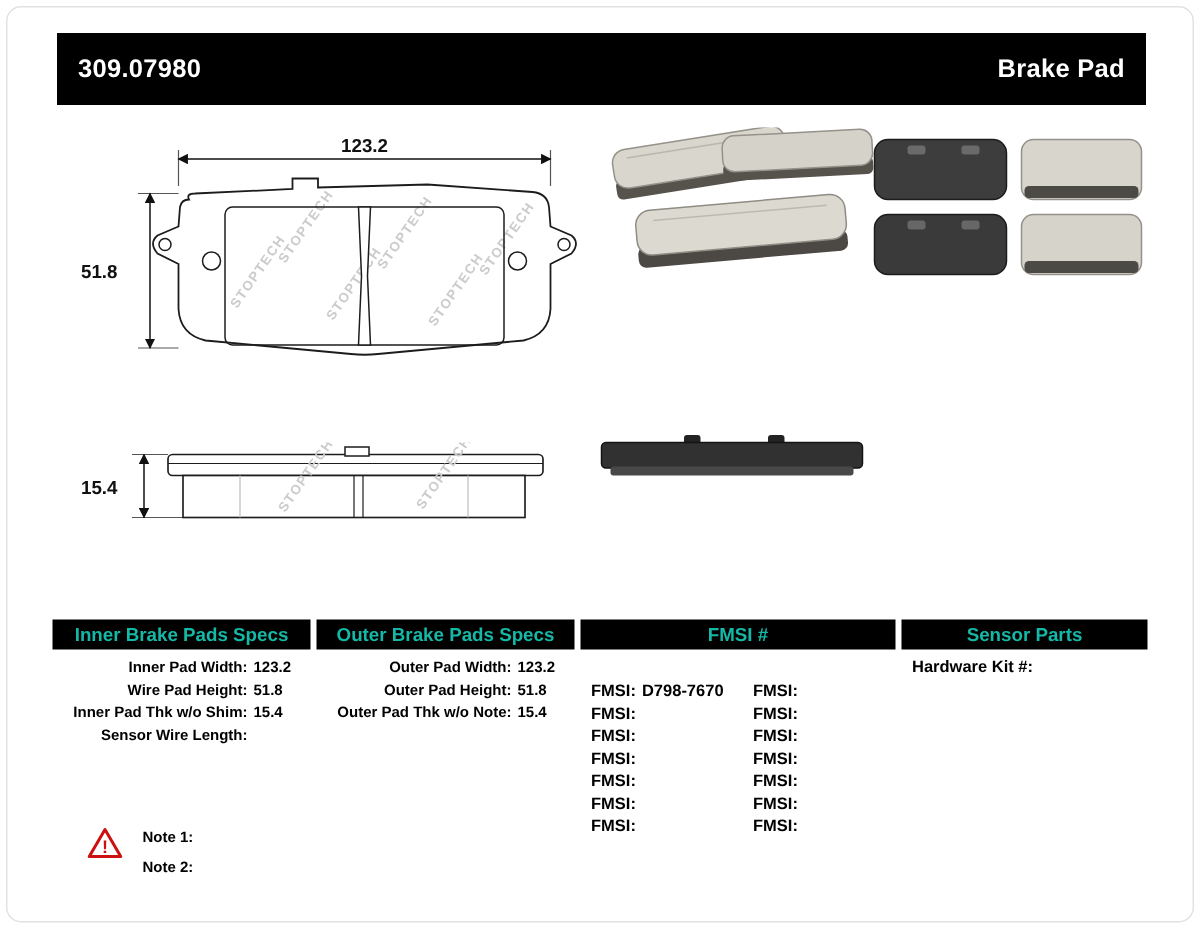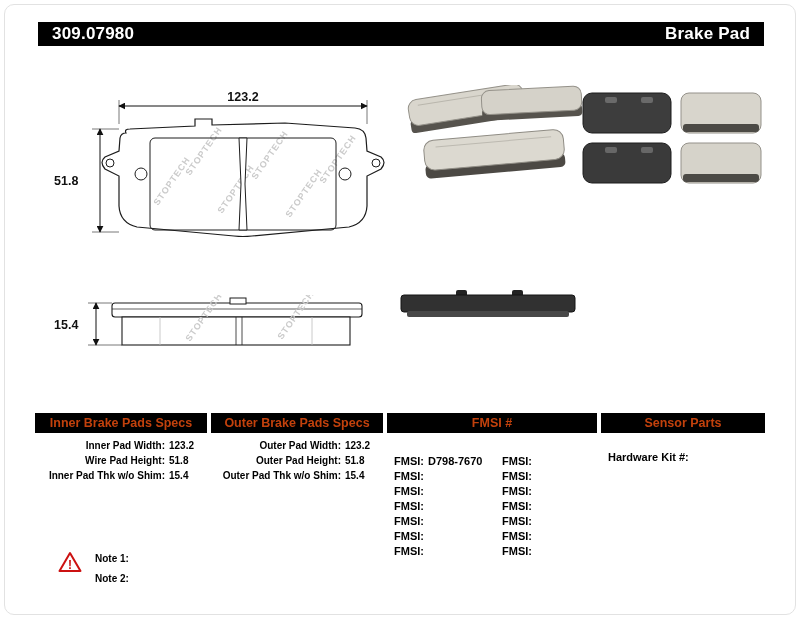--- a/index.html
+++ b/index.html
@@ -3,46 +3,46 @@
 <meta charset="utf-8">
 <style>
   html,body{margin:0;padding:0;}
   body{
     width:800px;height:619px;position:relative;background:#fff;color:#000;
     font-family:"Liberation Sans", sans-serif;overflow:hidden;
   }
   .frame{position:absolute;inset:4px;border:1px solid #e2e2e2;border-radius:10px;pointer-events:none;}
   
   .header-bar{
-    position:absolute;left:38px;top:22px;width:726px;height:24px;box-sizing:border-box;
+    position:absolute;left:38px;top:22px;width:726px;height:48px;box-sizing:border-box;
     background:var(--header_bg,#000);color:var(--header_text,#fff);
     display:flex;justify-content:space-between;align-items:center;
     padding:0 14px;font-weight:bold;font-size:17px;letter-spacing:.2px;
   }
   
   .abs{position:absolute;}
   svg text.dim{font-family:"Liberation Sans",sans-serif;font-size:12.5px;font-weight:bold;fill:#111;}
   svg text.wm{font-family:"Liberation Sans",sans-serif;font-size:9px;font-weight:bold;fill:var(--watermark,#ccc);letter-spacing:1px;}
   
   .tables{position:absolute;left:35px;top:413px;width:730px;height:150px;}
   .spec-col{position:absolute;top:0;}
   .col-header{
-    background:var(--header_bg,#000);color:#c2410c;font-weight:bold;font-size:12.5px;
+    background:var(--header_bg,#000);color:#14b8a6;font-weight:bold;font-size:12.5px;
     text-align:center;height:20px;line-height:20px;
   }
   .spec-rows{padding-top:5px;}
   .spec-row{display:flex;font-size:10px;font-weight:bold;line-height:15px;}
   .spec-label{width:130px;text-align:right;white-space:pre;}
   .spec-value{padding-left:4px;}
   .fmsi-grid{display:flex;padding-top:21px;}
   .fmsi-col-left{width:108px;}
   .fmsi-col-right{width:98px;}
   .fmsi-row{font-size:11px;font-weight:bold;line-height:15px;padding-left:7px;}
   .fmsi-row .spec-value{padding-left:4px;}
-  .rel-rows{padding-top:17px;}
+  .rel-rows{padding-top:5px;}
   .rel-row{font-size:11px;font-weight:bold;line-height:15px;padding-left:7px;}
   
   .note-line{position:absolute;left:95px;font-size:10px;font-weight:bold;line-height:16px;}
 </style>
 </head>
 <body>
 
 <div class="frame"></div>
 
 <div class="header-bar">
@@ -166,36 +166,40 @@
         <span class="spec-value">123.2</span>
       </div>
       <div class="spec-row">
         <span class="spec-label">Wire Pad Height:</span>
         <span class="spec-value">51.8</span>
       </div>
       <div class="spec-row">
         <span class="spec-label">Inner Pad Thk w/o Shim:</span>
         <span class="spec-value">15.4</span>
       </div>
+      <div class="spec-row">
+        <span class="spec-label">Sensor Wire Length:</span>
+        <span class="spec-value"></span>
+      </div>
     </div>
   </div>
 
   <div class="spec-col" style="left:176px;width:172px;">
     <div class="col-header">Outer Brake Pads Specs</div>
     <div class="spec-rows">
       <div class="spec-row">
         <span class="spec-label">Outer Pad Width:</span>
         <span class="spec-value">123.2</span>
       </div>
       <div class="spec-row">
         <span class="spec-label">Outer Pad Height:</span>
         <span class="spec-value">51.8</span>
       </div>
       <div class="spec-row">
-        <span class="spec-label">Outer Pad Thk w/o Shim:</span>
+        <span class="spec-label">Outer Pad Thk w/o Note:</span>
         <span class="spec-value">15.4</span>
       </div>
     </div>
   </div>
 
   <div class="spec-col" style="left:352px;width:210px;">
     <div class="col-header">FMSI #</div>
     <div class="fmsi-grid">
       <div class="fmsi-col-left">
         <div class="fmsi-row"><span>FMSI:</span><span class="spec-value">D798-7670</span></div>

